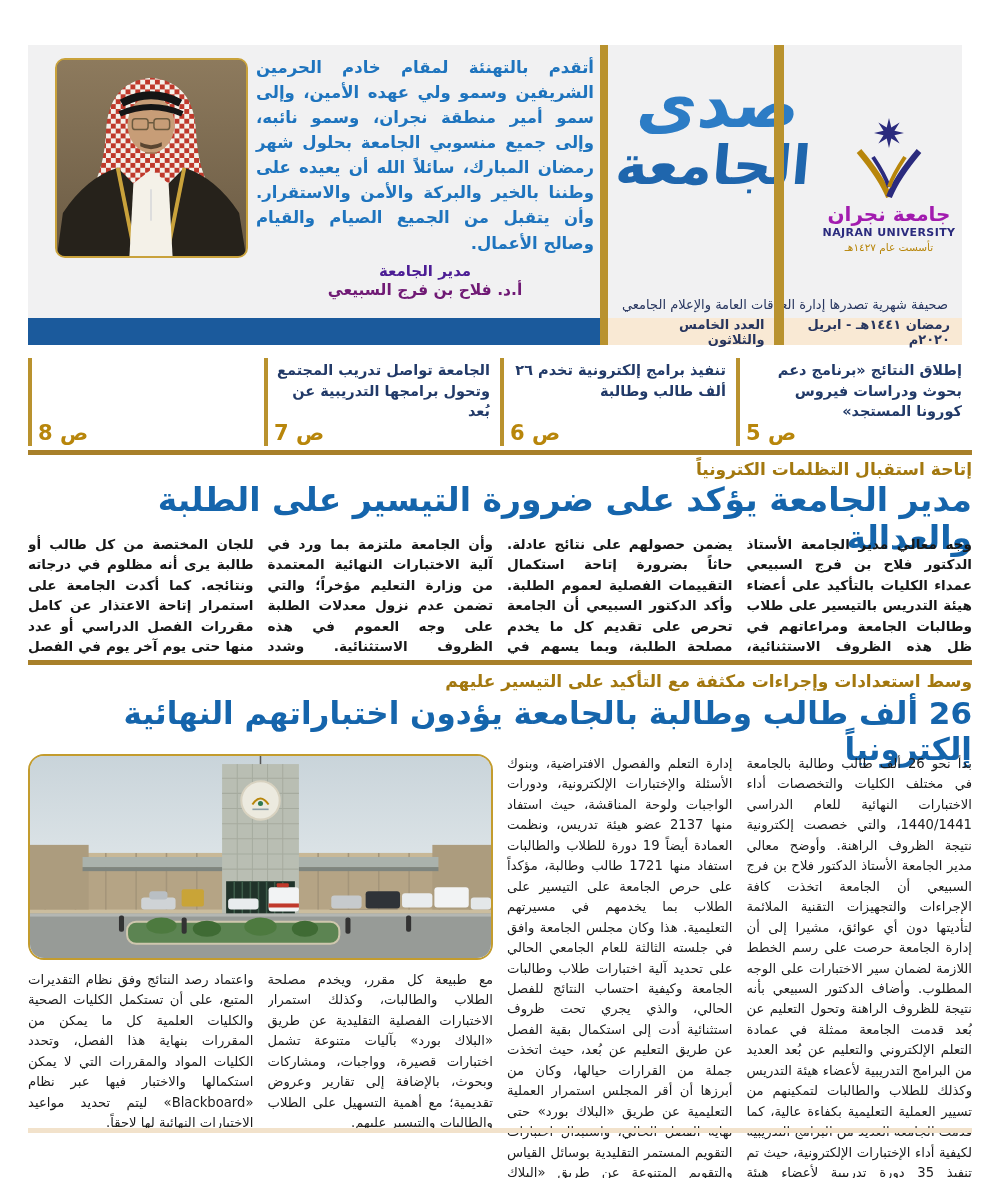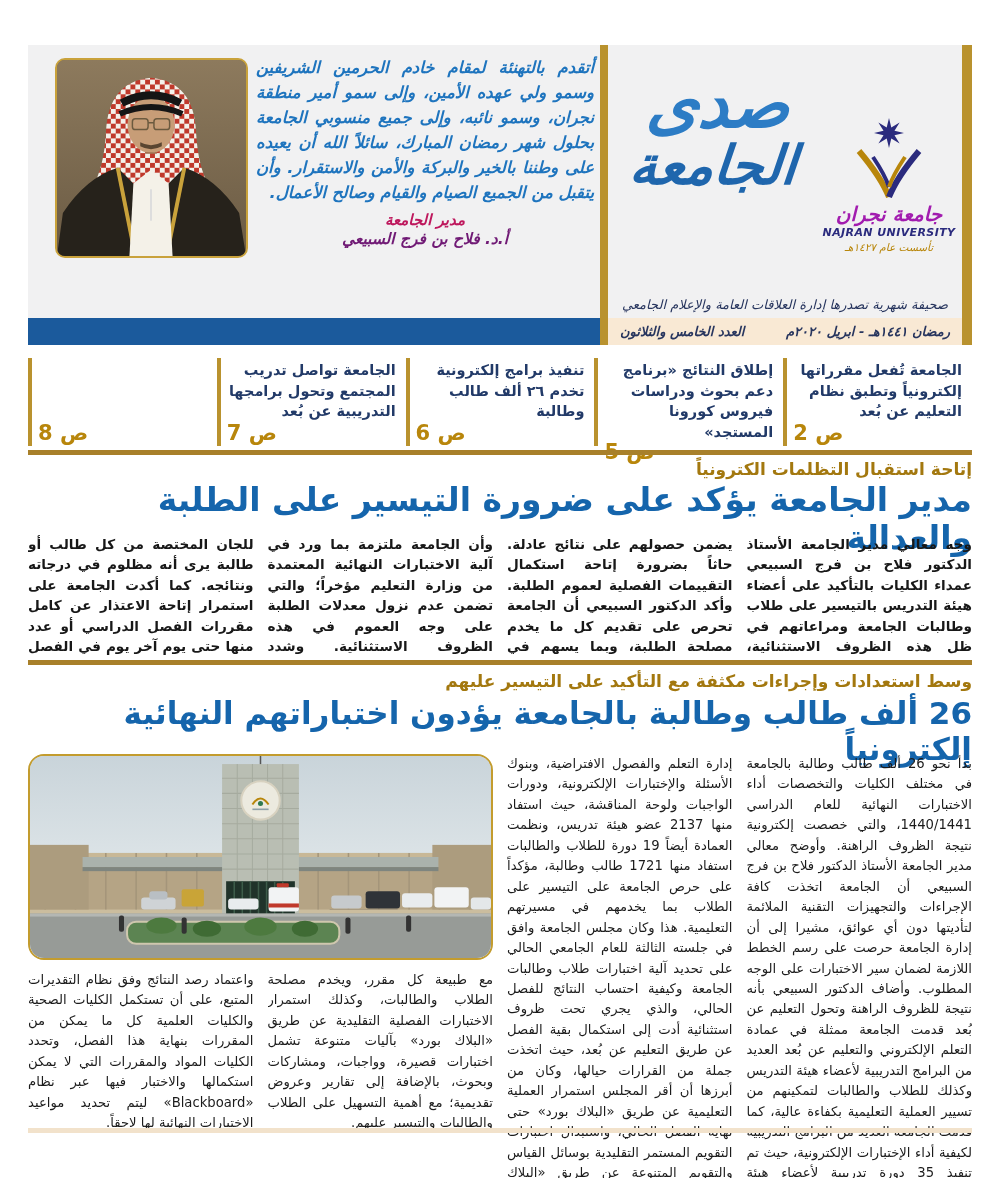--- a/index.html
+++ b/index.html
@@ -1,33 +1,33 @@
 <!DOCTYPE html>
 <html lang="ar" dir="rtl"><head>
 <meta charset="utf-8">
 <style>
   html,body{margin:0;padding:0;background:#fff;}
   .page{position:relative;width:1000px;height:1178px;background:#ffffff;direction:rtl;
         font-family:"DejaVu Sans",sans-serif;overflow:hidden;}
 
   
-  .header-wrap{position:absolute;top:45px;left:28px;width:944px;height:300px;font-style:italic;}
+  .header-wrap{position:absolute;top:45px;left:28px;width:756px;height:300px;}
   .gold-edge{position:absolute;right:0;top:0;width:10px;height:300px;background:#b9922e;}
   .panel{position:absolute;left:0;top:0;width:934px;height:273px;background:#f1f1f2;}
   .v-divider{position:absolute;left:572px;top:0;width:8px;height:300px;background:#b9922e;}
 
   .portrait{position:absolute;left:27px;top:13px;width:193px;height:200px;border-radius:10px;
             overflow:hidden;border:2px solid #c9a23b;box-sizing:border-box;background:#7a6a50;}
   .portrait svg{display:block;width:100%;height:100%;}
 
   .greeting-block{position:absolute;left:228px;top:10px;width:338px;}
   .greeting{color:#1e74be;font-size:16.5px;font-weight:700;line-height:1.52;
             text-align:justify;text-align-last:right;margin:0;}
   .sig{margin-top:6px;text-align:center;}
-  .sig-title{color:#be185d;font-weight:800;font-size:15px;}
+  .sig-title{color:#4c1d95;font-weight:800;font-size:15px;}
   .sig-name{color:#701a75;font-weight:800;font-size:15.5px;margin-top:1px;}
 
   .logo-col{position:absolute;left:580px;top:0;width:354px;height:273px;}
   .mh{position:absolute;left:2px;top:30px;width:212px;text-align:center;color:#2c7cc5;
       transform:skewX(-5deg);}
   .mh1{font-size:66px;font-weight:800;line-height:.92;}
   .mh2{font-size:54px;font-weight:800;line-height:.95;margin-top:4px;color:#1f66ad;}
   .uni-logo{position:absolute;left:208px;top:72px;width:146px;text-align:center;}
   .uni-logo svg{display:block;margin:0 auto;}
   .uni-ar{color:#a21caf;font-weight:800;font-size:20px;line-height:1.1;margin-top:2px;}
@@ -154,24 +154,20 @@
         <span>رمضان ١٤٤١هـ - ابريل ٢٠٢٠م</span>
         <span>العدد الخامس والثلاثون</span>
       </div>
     </div>
 
     <div class="v-divider"></div>
     <div class="gold-edge"></div>
   </header>
 
   <nav class="teasers">
-    <div class="teaser">
-      <div class="t-text">الجامعة تُفعل مقرراتها إلكترونياً وتطبق نظام التعليم عن بُعد</div>
-      <div class="t-page">ص 2</div>
-    </div>
     <div class="teaser">
       <div class="t-text">إطلاق النتائج «برنامج دعم بحوث ودراسات فيروس كورونا المستجد»</div>
       <div class="t-page">ص 5</div>
     </div>
     <div class="teaser">
       <div class="t-text">تنفيذ برامج إلكترونية تخدم ٢٦ ألف طالب وطالبة</div>
       <div class="t-page">ص 6</div>
     </div>
     <div class="teaser">
       <div class="t-text">الجامعة تواصل تدريب المجتمع وتحول برامجها التدريبية عن بُعد</div>

